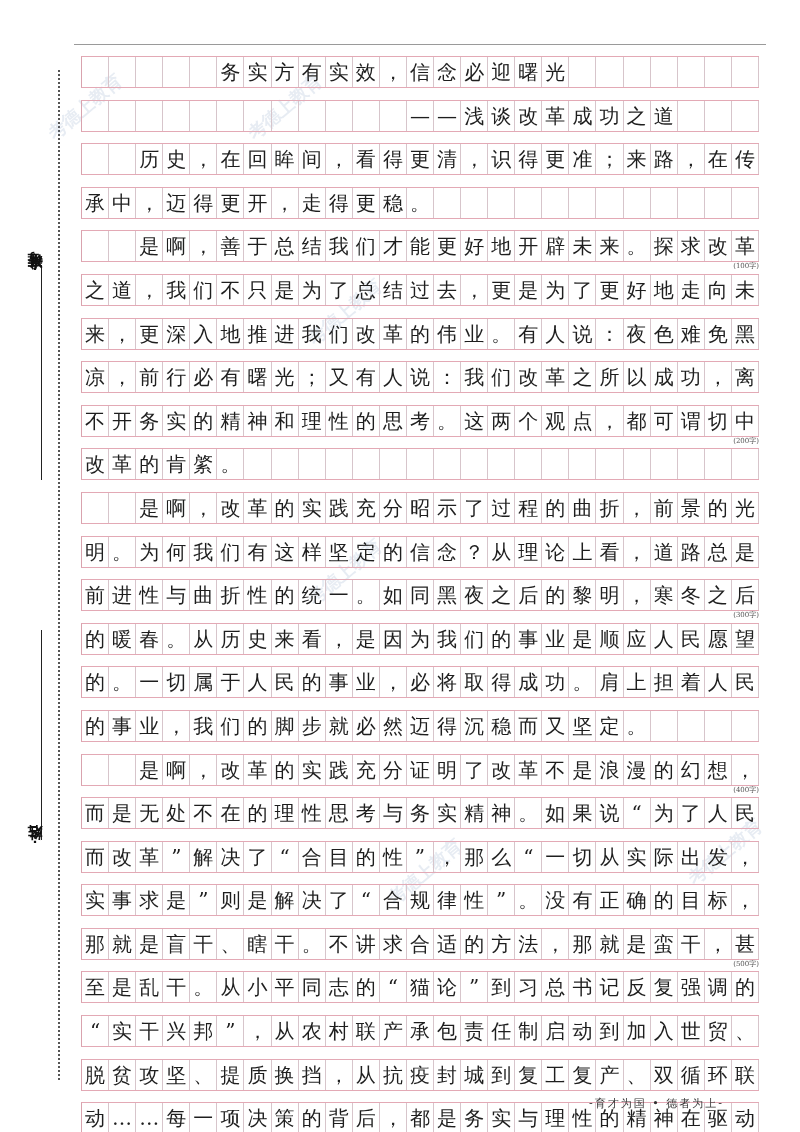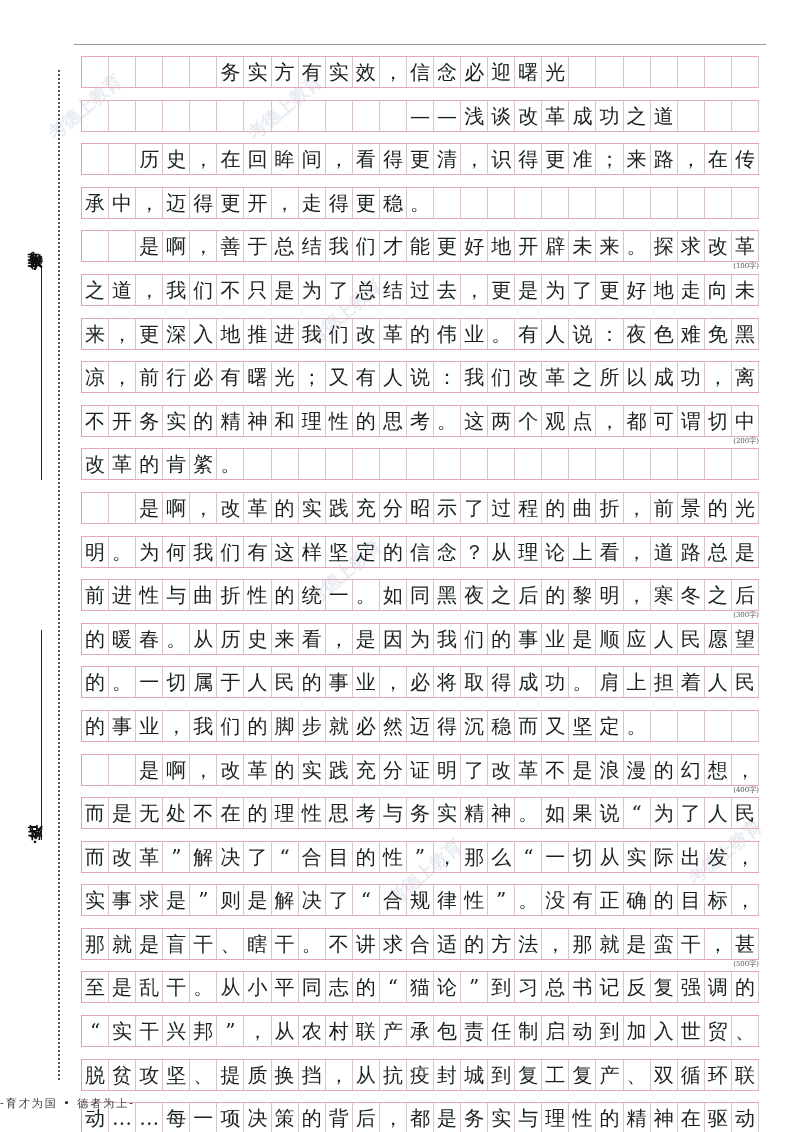--- a/index.html
+++ b/index.html
@@ -14,21 +14,21 @@
                   letter-spacing: 1px; color: #111; }
     .side-line { position: absolute; left: 14px; width: 0; border-left: 1.5px solid #222; }
     .grid { position: absolute; left: 81px; top: 56px; width: 678px; }
     .row { position: relative; height: 30px; margin-bottom: 11.6px; display: flex;
            border-top: 1px solid #e3a9b5; border-bottom: 1px solid #e3a9b5; border-left: 1px solid #d9a3ae; }
     .cell { width: 27.1px; height: 30px; box-sizing: border-box; border-right: 1px solid #d7c5cb;
             display: flex; align-items: center; justify-content: center;
             font-size: 20px; line-height: 30px; color: #1e1e1e; }
     .count-mark { position: absolute; right: 0; top: 31px; font-size: 7px; color: #555;
                   font-family: "DejaVu Serif", serif; line-height: 9px; }
-    .footer { position: absolute; left: 0; width: 724px; top: 1096px; text-align: left;
+    .footer { position: absolute; left: 0; width: 724px; top: 1096px; text-align: right;
               font-size: 11px; color: #333; letter-spacing: 2px; }
     .watermark { position: absolute; color: rgba(120,150,190,0.18); font-size: 18px; font-weight: bold;
                  transform: rotate(-40deg); font-family: "DejaVu Sans", sans-serif; pointer-events: none; }
   </style>
 </head>
 <body>
 
 <div class="top-rule"></div>
 <div class="binding-line"></div>
 

